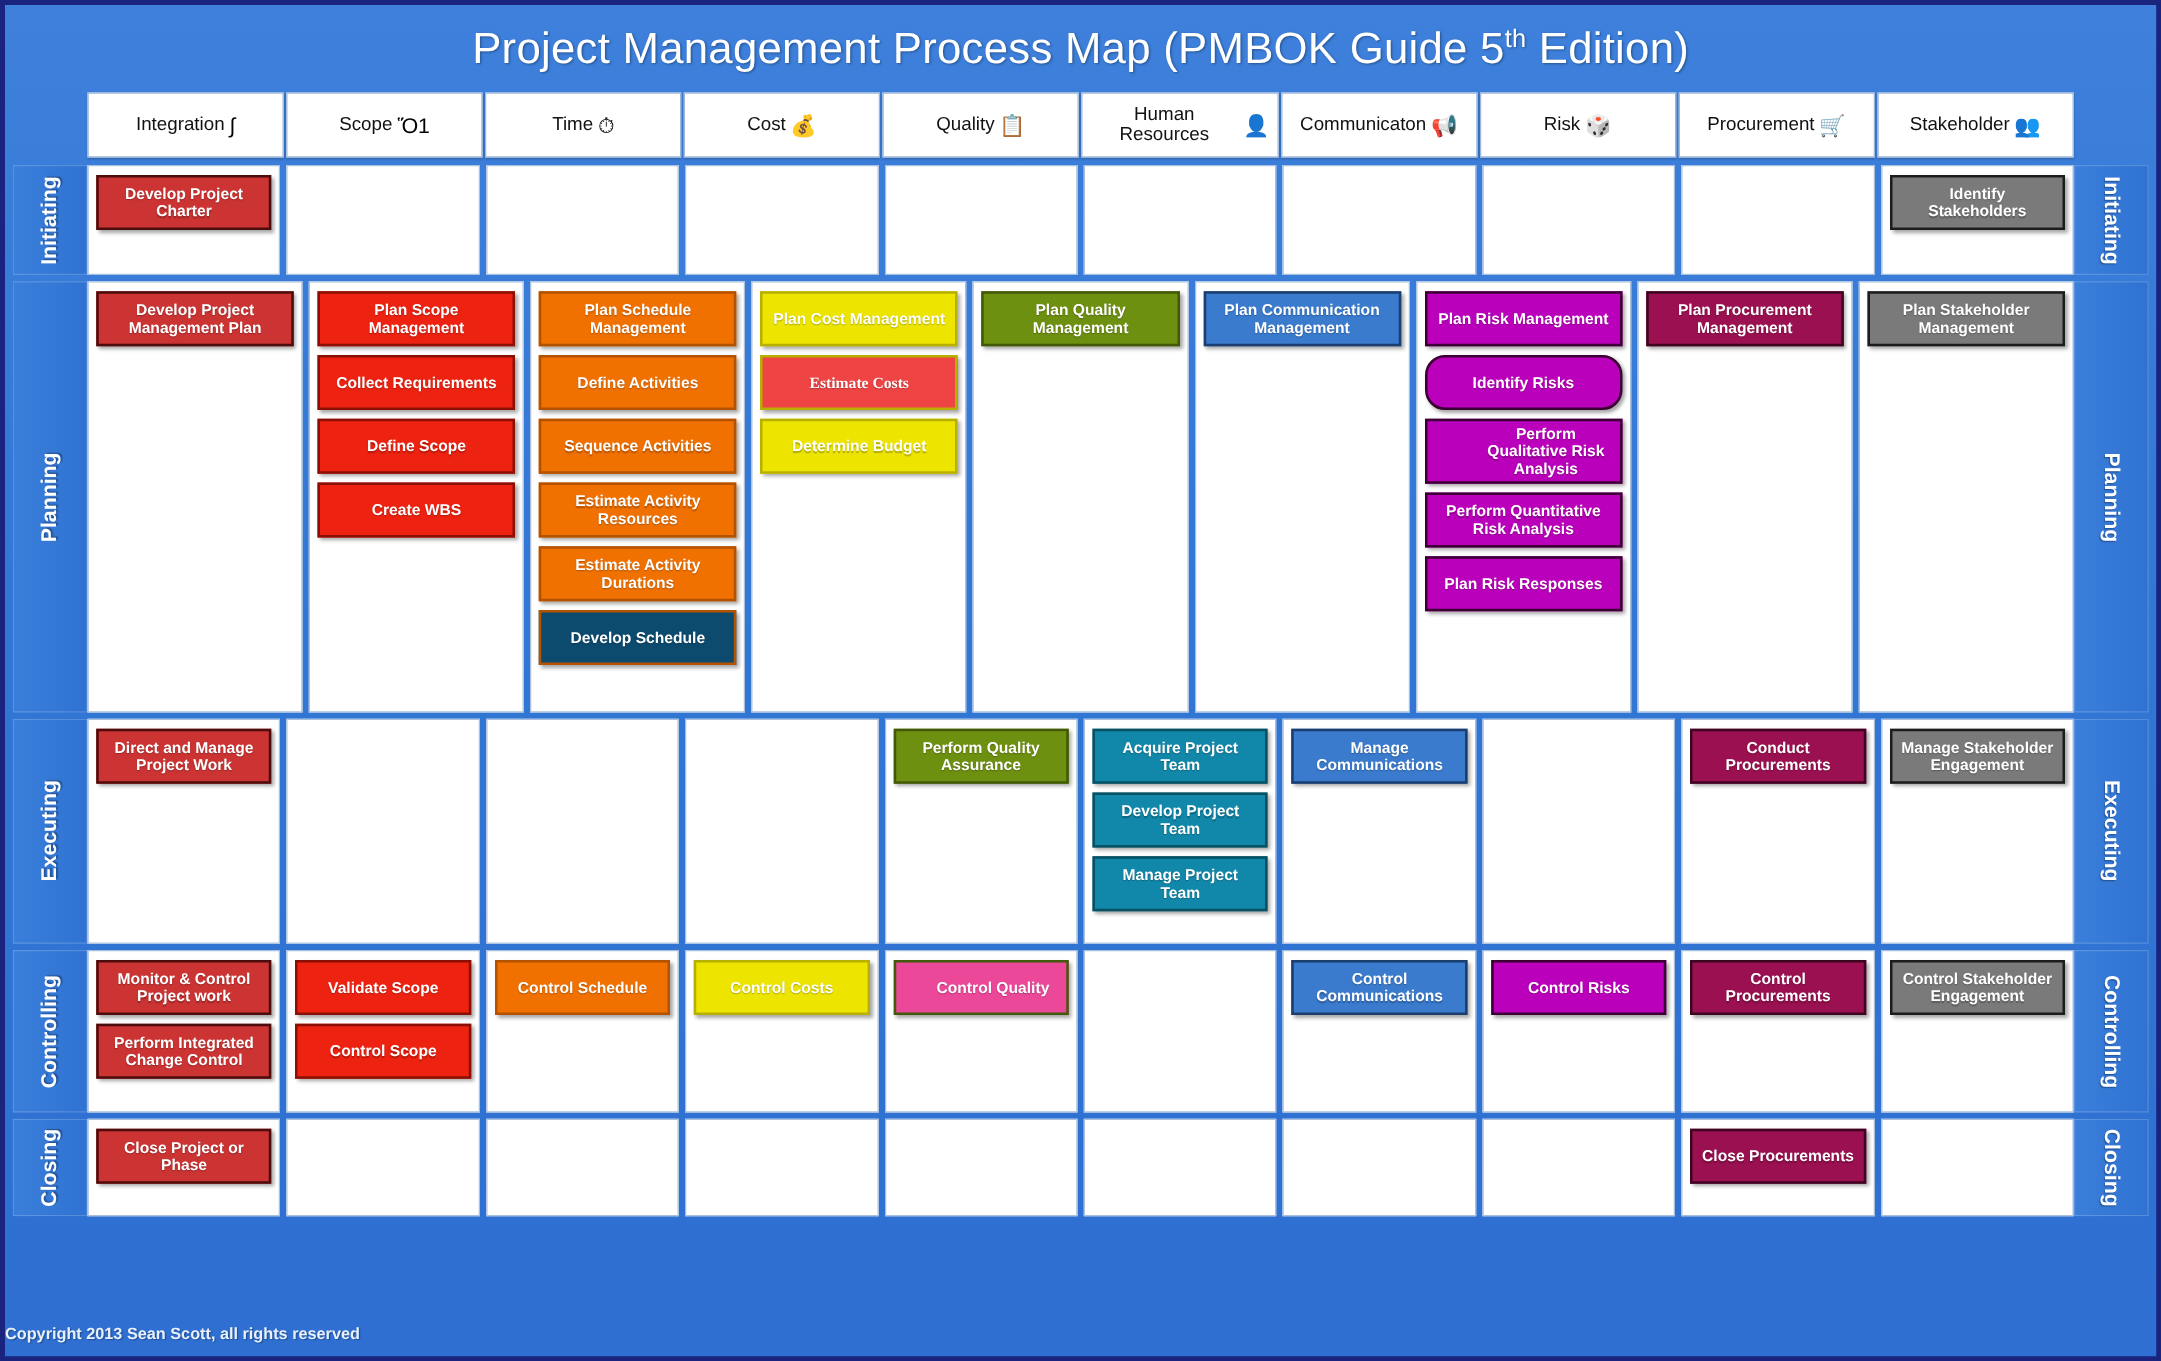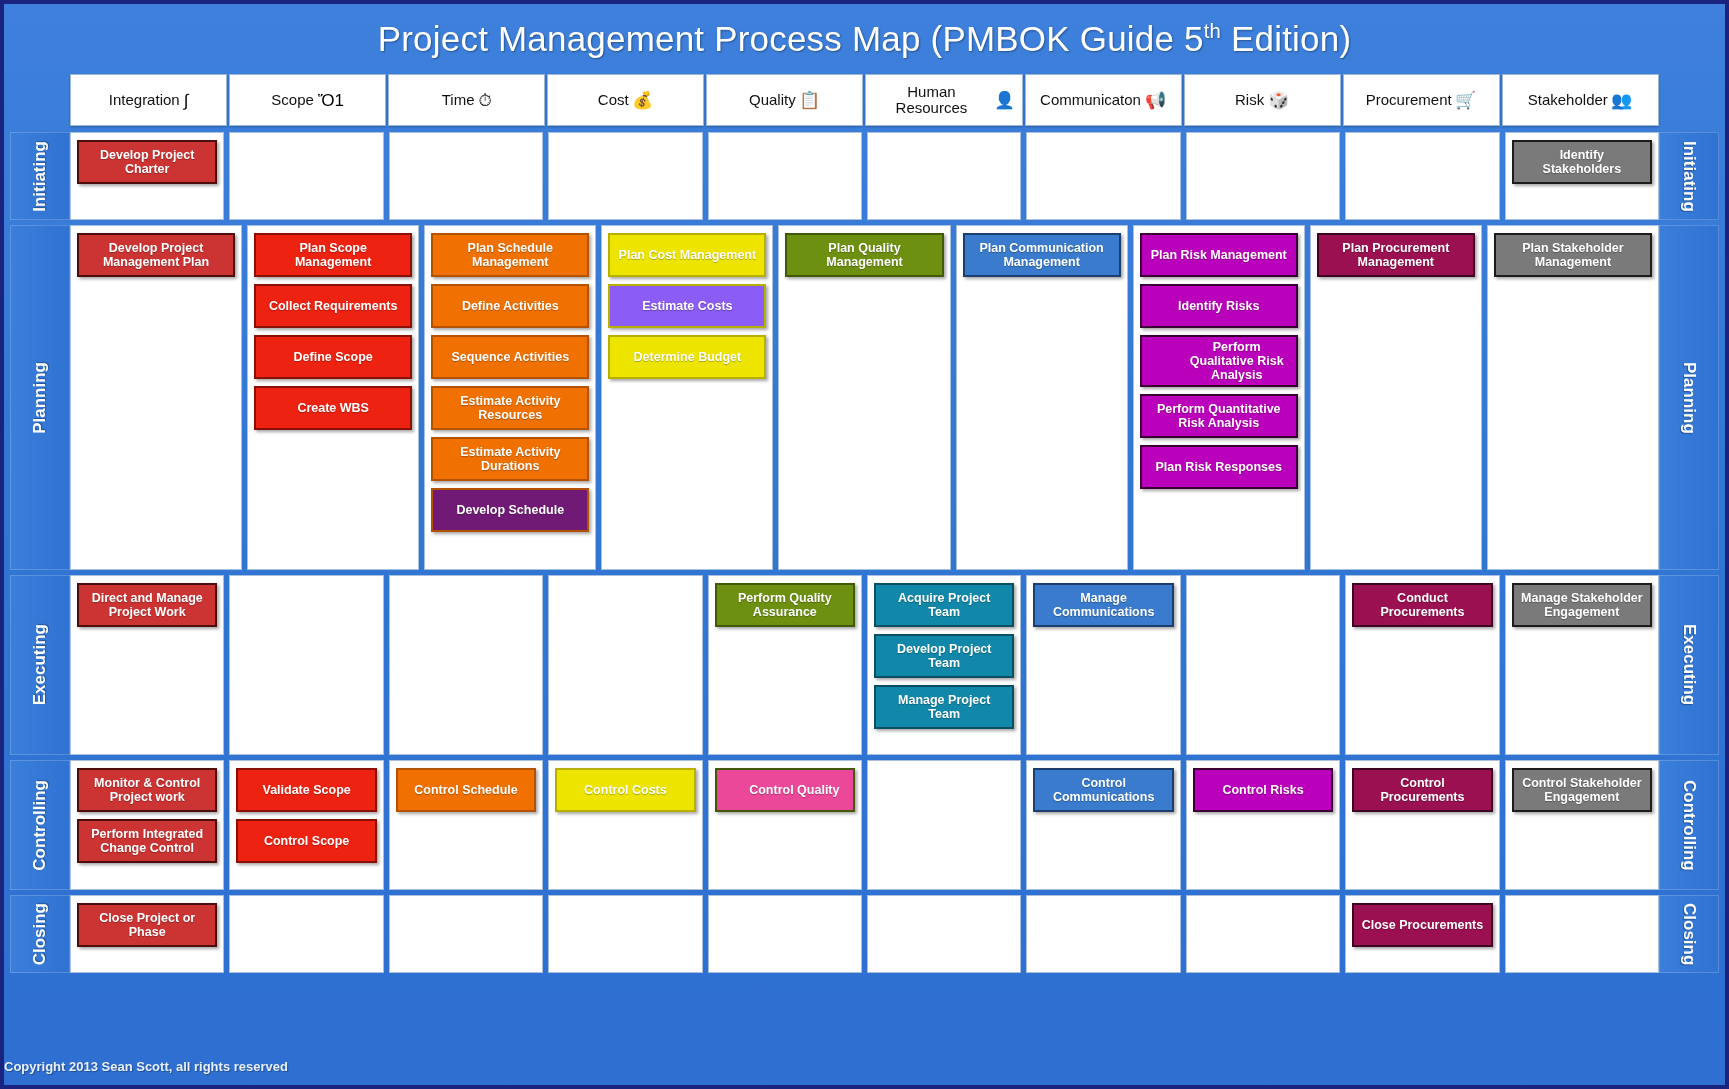--- a/index.html
+++ b/index.html
@@ -216,36 +216,36 @@
               <div class="proc" style="background: rgb(238, 34, 17); border-color: rgb(138, 16, 5);">Collect Requirements</div>
               <div class="proc" style="background: rgb(238, 34, 17); border-color: rgb(138, 16, 5);">Define Scope</div>
               <div class="proc" style="background: rgb(238, 34, 17); border-color: rgb(138, 16, 5);">Create WBS</div>
             </div>
             <div class="cell">
               <div class="proc" style="background: rgb(240, 112, 0); border-color: rgb(179, 82, 0);">Plan Schedule Management</div>
               <div class="proc" style="background: rgb(240, 112, 0); border-color: rgb(179, 82, 0);">Define Activities</div>
               <div class="proc" style="background: rgb(240, 112, 0); border-color: rgb(179, 82, 0);">Sequence Activities</div>
               <div class="proc" style="background: rgb(240, 112, 0); border-color: rgb(179, 82, 0);">Estimate Activity Resources</div>
               <div class="proc" style="background: rgb(240, 112, 0); border-color: rgb(179, 82, 0);">Estimate Activity Durations</div>
-              <div class="proc" style="background: #701a75; border-color: rgb(179, 82, 0);">Develop Schedule</div>
+              <div class="proc" style="background: #0c4a6e; border-color: rgb(179, 82, 0);">Develop Schedule</div>
             </div>
             <div class="cell">
               <div class="proc" style="background: rgb(237, 229, 0); border-color: rgb(184, 176, 0);">Plan Cost Management</div>
-              <div class="proc" style="background: #8b5cf6; border-color: rgb(184, 176, 0);">Estimate Costs</div>
+              <div class="proc" style="background: #ef4444; border-color: rgb(184, 176, 0); font-family: Liberation Serif, serif;">Estimate Costs</div>
               <div class="proc" style="background: rgb(237, 229, 0); border-color: rgb(184, 176, 0);">Determine Budget</div>
             </div>
             <div class="cell">
               <div class="proc" style="background: rgb(110, 144, 16); border-color: rgb(67, 89, 10);">Plan Quality Management</div>
             </div>
             <div class="cell">
               <div class="proc" style="background: rgb(58, 123, 206); border-color: rgb(27, 62, 110);">Plan Communication Management</div>
             </div>
             <div class="cell">
               <div class="proc" style="background: rgb(187, 0, 187); border-color: rgb(59, 0, 51);">Plan Risk Management</div>
-              <div class="proc" style="background: rgb(187, 0, 187); border-color: rgb(59, 0, 51);">Identify Risks</div>
+              <div class="proc" style="background: rgb(187, 0, 187); border-color: rgb(59, 0, 51); border-radius: 16px;">Identify Risks</div>
               <div class="proc" style="background: rgb(187, 0, 187); border-color: rgb(59, 0, 51); padding-left: 41px;">Perform Qualitative Risk Analysis</div>
               <div class="proc" style="background: rgb(187, 0, 187); border-color: rgb(59, 0, 51);">Perform Quantitative Risk Analysis</div>
               <div class="proc" style="background: rgb(187, 0, 187); border-color: rgb(59, 0, 51);">Plan Risk Responses</div>
             </div>
             <div class="cell">
               <div class="proc" style="background: rgb(155, 16, 80); border-color: rgb(61, 6, 32);">Plan Procurement Management</div>
             </div>
             <div class="cell">
               <div class="proc" style="background: rgb(122, 122, 122); border-color: rgb(28, 28, 28);">Plan Stakeholder Management</div>
             </div>

